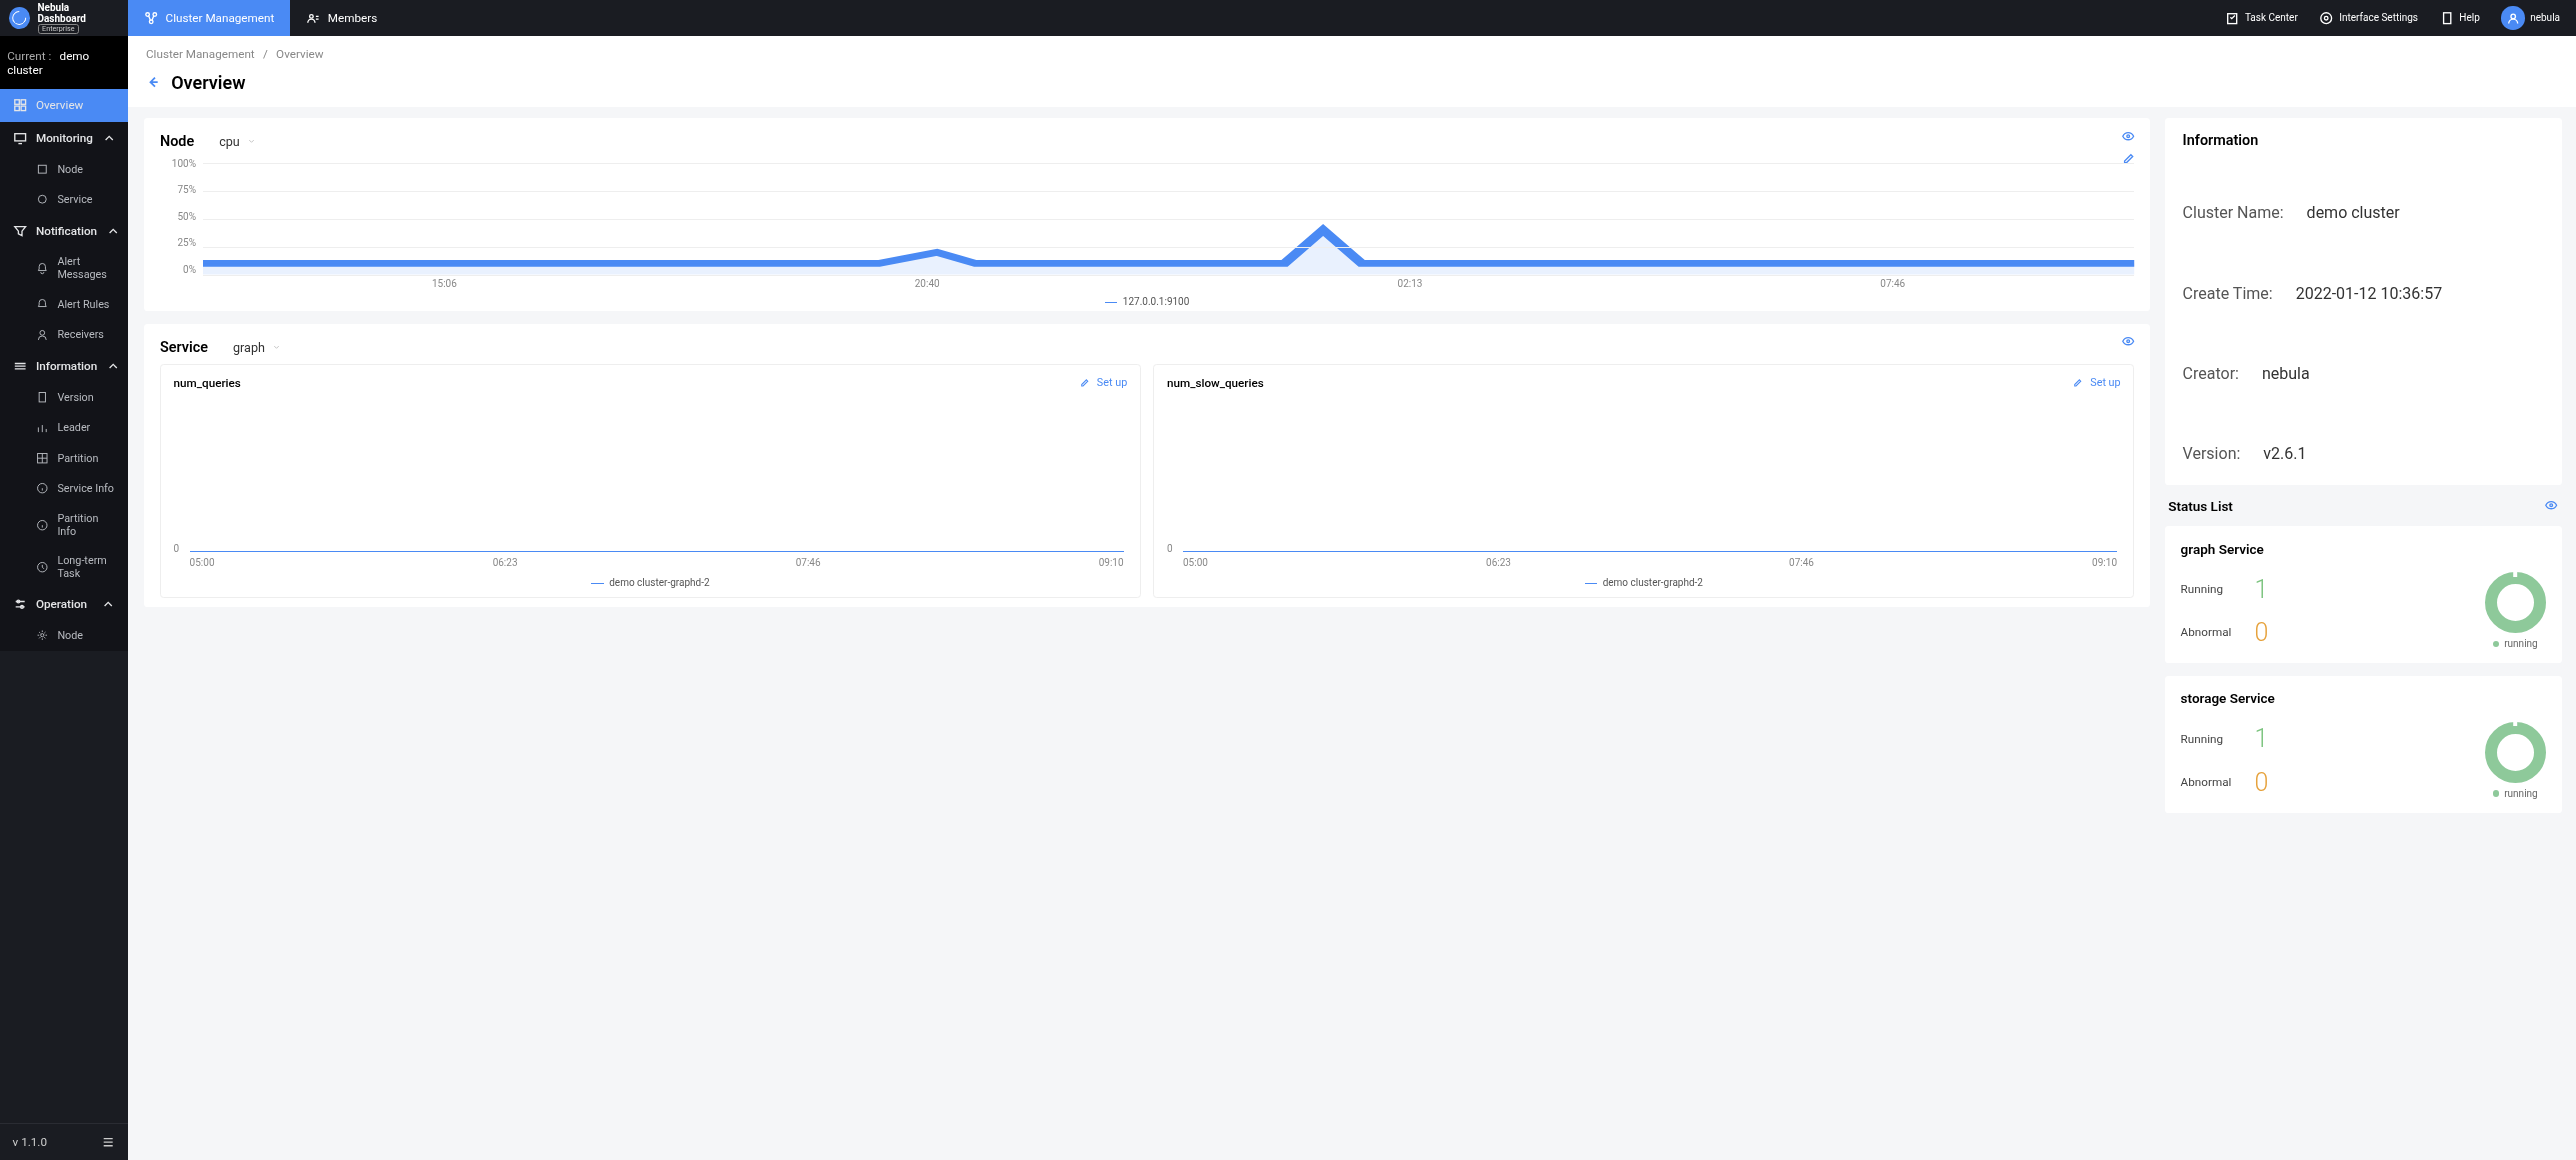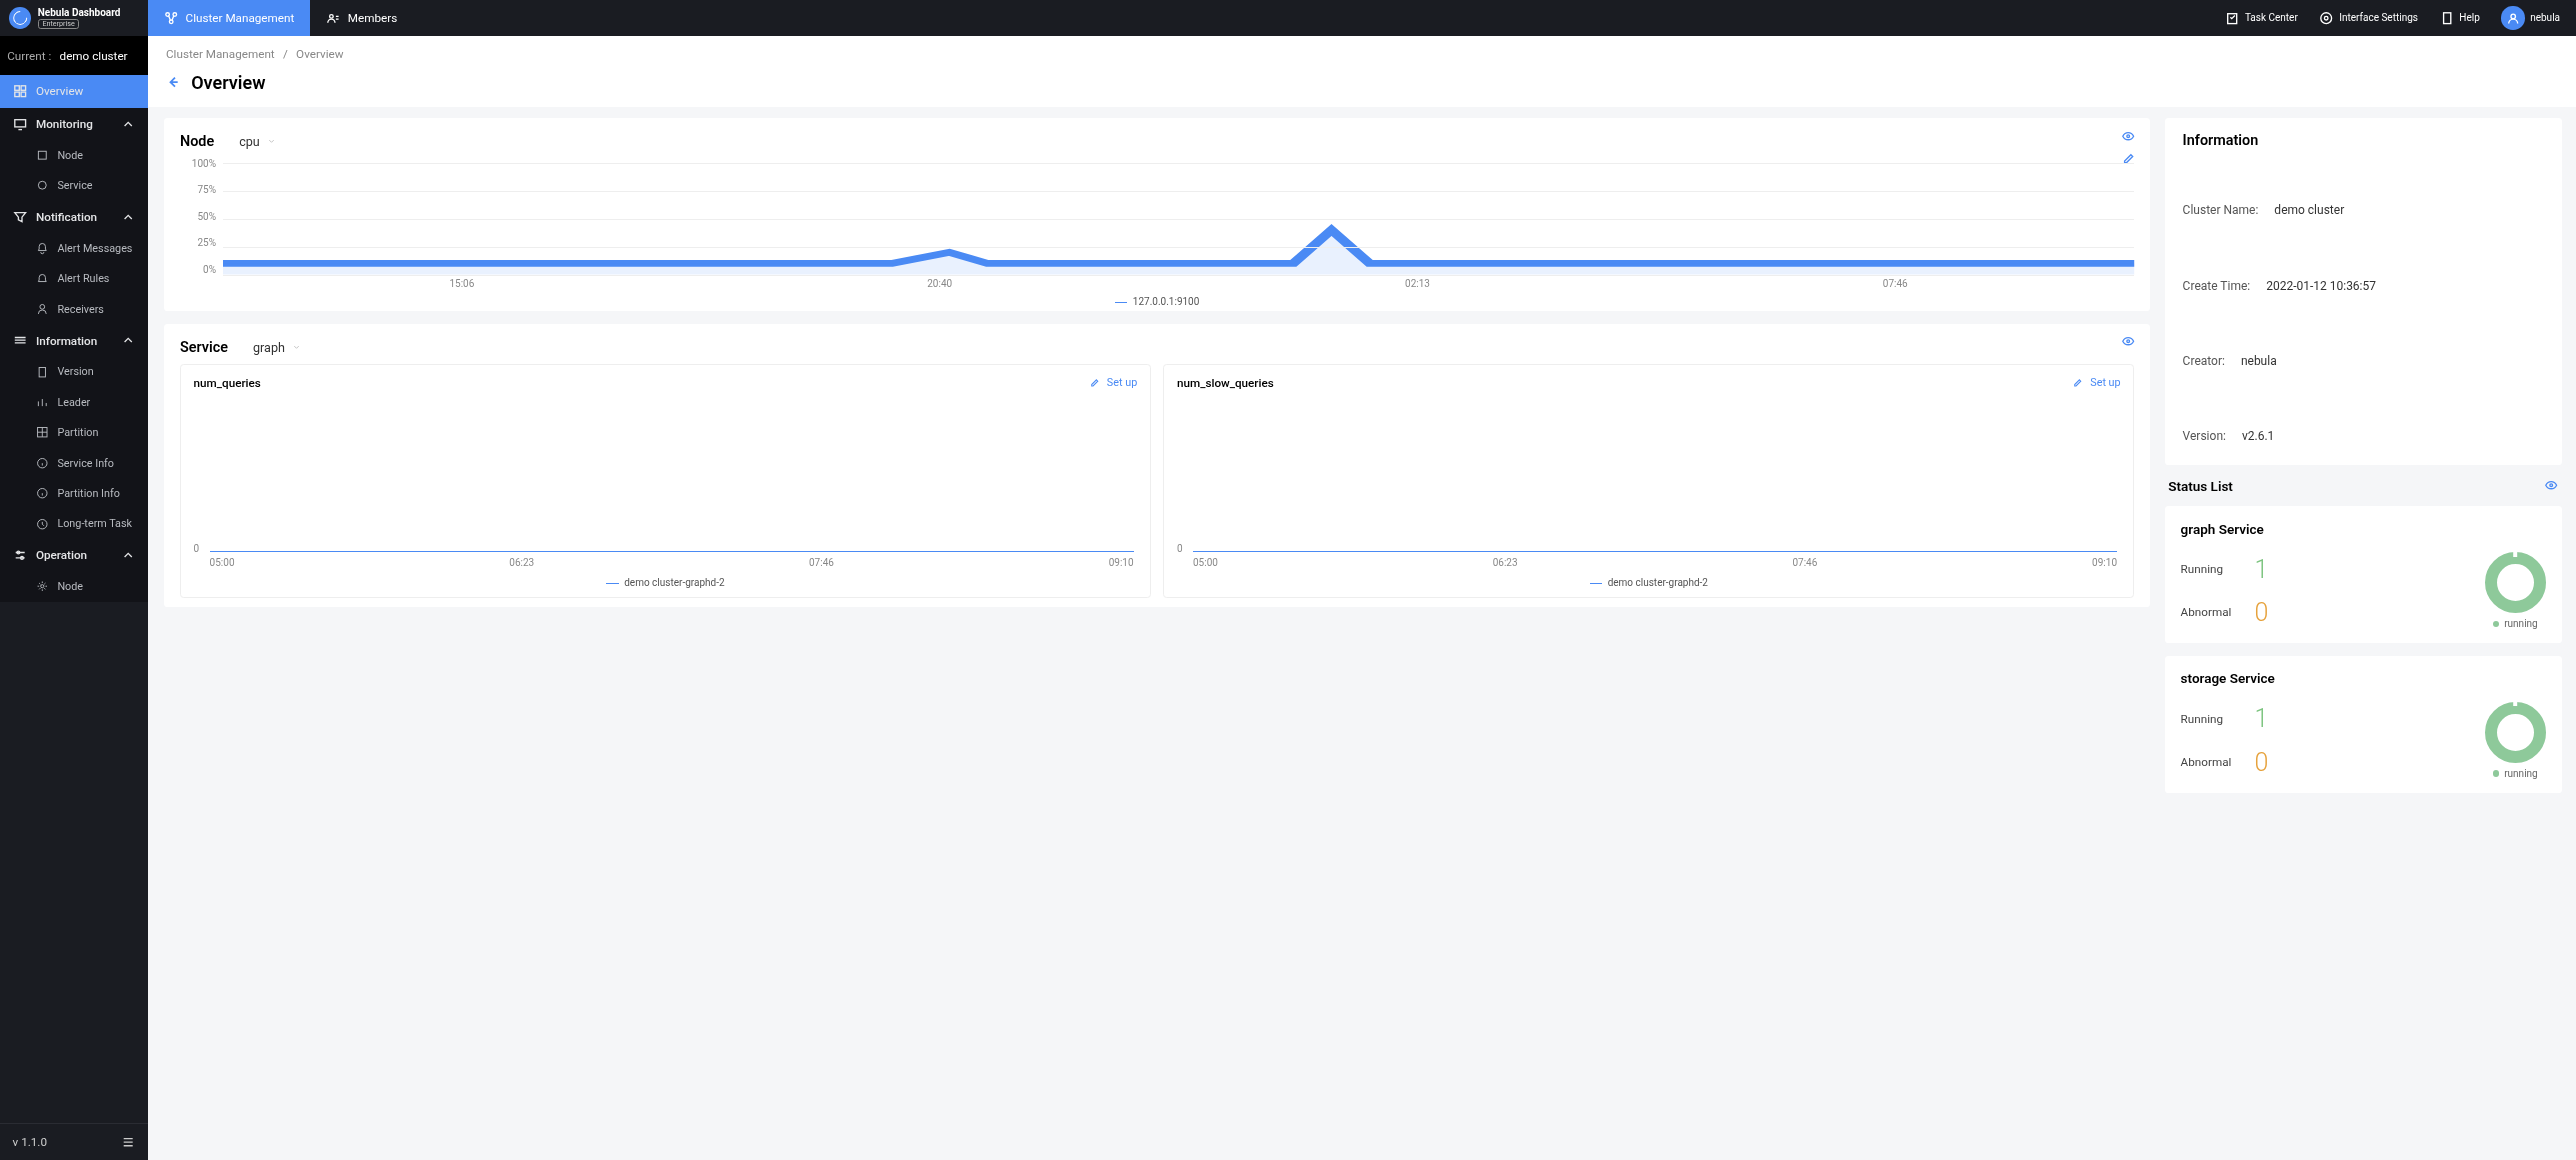--- a/index.html
+++ b/index.html
@@ -1,19 +1,19 @@
 <!DOCTYPE html>
 <html style="font-size:14.4px"><head>
 <meta charset="utf-8">
 <style>
 * { margin: 0; padding: 0; box-sizing: border-box; font-family: -apple-system, BlinkMacSystemFont, "Segoe UI", Roboto, sans-serif; }
 body { background: #f5f6f8; overflow: hidden; }
 .app { display: flex; height: 100vh; width: 100vw; }
 
-.sidebar { width: 148px; background: #1a1c22; color: #fff; display: flex; flex-direction: column; flex-shrink: 0; }
+.sidebar { width: 128px; background: #1a1c22; color: #fff; display: flex; flex-direction: column; flex-shrink: 0; }
 .logo-row { display: flex; align-items: center; gap: 7.2px; padding: 7.2px 9px; height: 36px; }
 .logo-circle { width: 21.6px; height: 21.6px; border-radius: 50%; background: #4a8af4; display: flex; align-items: center; justify-content: center; }
 .logo-swirl { width: 14.4px; height: 14.4px; border: 1.8px solid #fff; border-radius: 50%; border-top-color: transparent; transform: rotate(45deg); }
 .logo-text-col { display: flex; flex-direction: column; line-height: 1.1; }
 .logo-title { font-size: 10px; font-weight: 700; }
 .logo-badge { font-size: 7.2px; border: 0.9px solid #888; border-radius: 2.7px; padding: 0 3.6px; color: #ccc; width: fit-content; margin-top: 0.9px; }
 
 .current-row { padding: 12.6px 7.2px; font-size: 11.7px; background: #000; }
 .current-label { color: #aaa; }
 .current-value { color: #fff; margin-left: 5.4px; }
@@ -73,21 +73,21 @@
 .setup-link { color: #4a8af4; font-size: 10.8px; display: flex; align-items: center; gap: 7px; cursor: pointer; }
 .mini-plot { flex: 1; position: relative; }
 .mini-zero { position: absolute; left: 0; bottom: 36px; font-size: 10px; color: #888; }
 .mini-line { position: absolute; left: 16px; right: 3.6px; bottom: 38px; border-top: 1.8px solid #4a8af4; }
 .mini-xticks { position: absolute; left: 16px; right: 3.6px; bottom: 21.6px; display: flex; justify-content: space-between; font-size: 10px; color: #888; }
 .mini-legend { position: absolute; left: 0; right: 0; bottom: 1.8px; text-align: center; font-size: 10px; color: #555; }
 
 .right-col { width: 397px; flex-shrink: 0; display: flex; flex-direction: column; gap: 12.6px; }
 .info-panel { background: #fff; border-radius: 3.6px; padding: 14.4px 18px; }
 .info-title { font-size: 14.4px; font-weight: 600; margin-bottom: 12.6px; }
-.info-row { font-size: 12px; color: #333; padding: 7.2px 0; display: flex; gap: 16px; margin-top: 47px; }
+.info-row { font-size: 16px; color: #333; padding: 7.2px 0; display: flex; gap: 23px; margin-top: 47px; }
 .info-label { color: #555; }
 
 .status-head { display: flex; align-items: center; justify-content: space-between; padding: 0 3.6px; }
 .status-title { font-size: 13.5px; font-weight: 600; }
 .status-card { background: #fff; border-radius: 3.6px; padding: 14.4px 16px 9px; }
 .status-svc-title { font-size: 13.5px; font-weight: 600; margin-bottom: 10.8px; }
 .status-body { display: flex; align-items: center; }
 .status-numbers { flex: 1; }
 .stat-row { display: flex; align-items: center; gap: 10.8px; padding: 7.2px 0; }
 .stat-label { width: 63px; font-size: 11.7px; color: #444; }

